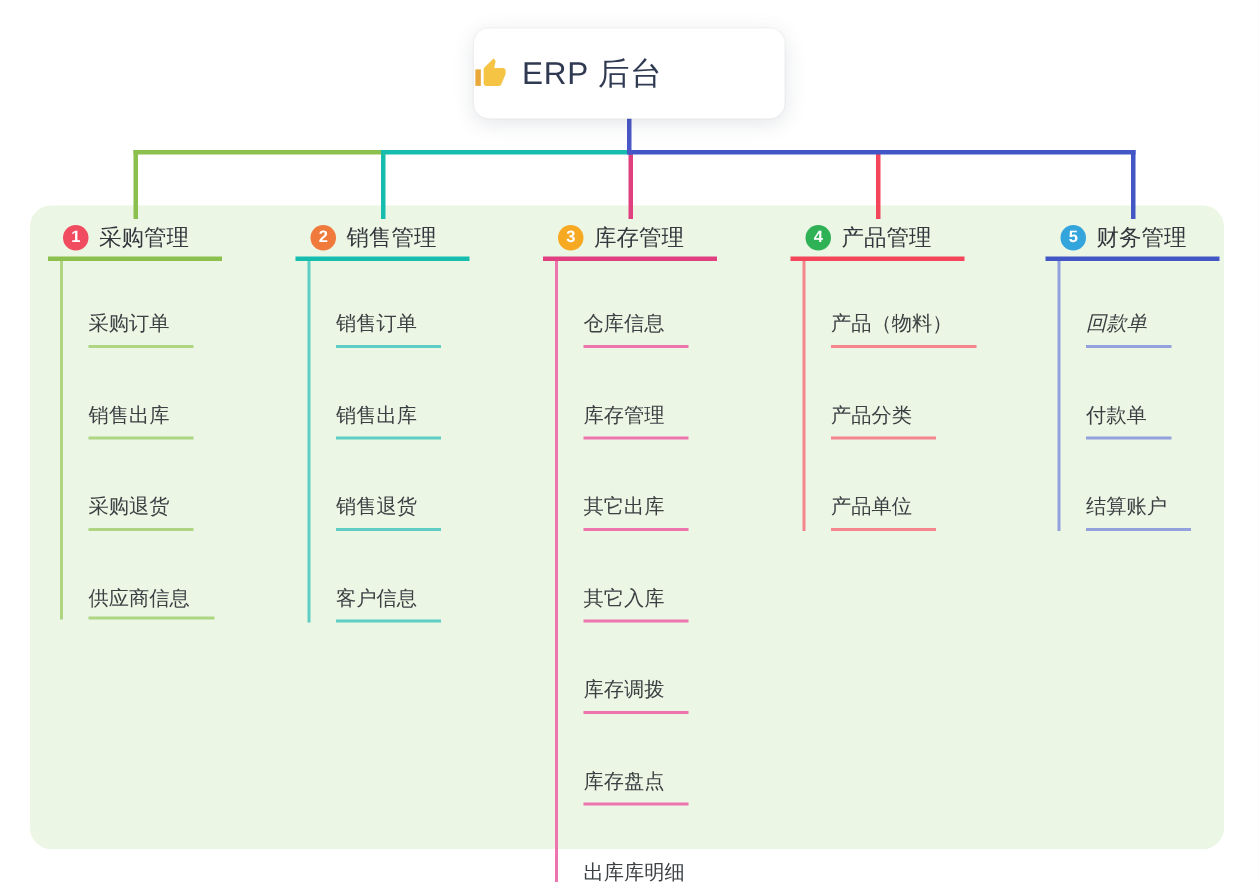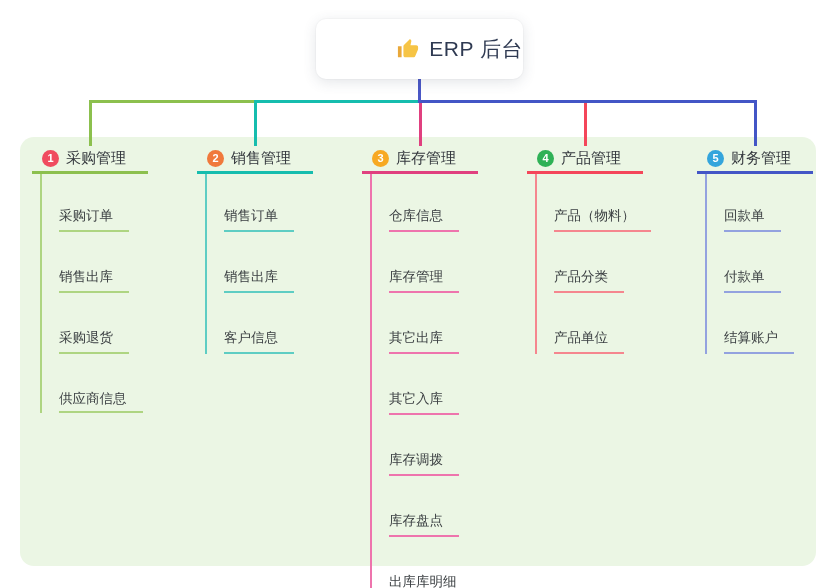--- a/index.html
+++ b/index.html
@@ -4,21 +4,21 @@
 <style>
   html,body { margin:0; padding:0; background:#ffffff; }
   body { font-family:"Liberation Sans","DejaVu Sans",sans-serif; }
   .canvas {
     position:relative; width:839px; height:588px; background:#ffffff; overflow:hidden;
   }
   .root-card {
     position:absolute; left:316px; top:19px; width:207px; height:60px;
     background:#ffffff; border-radius:10px;
     box-shadow:0 3px 14px rgba(60,70,90,.14), 0 0 0 1px rgba(0,0,0,.02);
-    display:flex; align-items:center; justify-content:flex-end; gap:10px;
+    display:flex; align-items:center; justify-content:flex-start; gap:10px;
     font-size:21px; color:#2f3a52; letter-spacing:.5px; cursor:default; z-index:5;
   }
   .root-card svg { display:block; }
   .panel {
     position:absolute; left:20px; top:137px; width:796px; height:429px;
     background:#ebf6e4; border-radius:14px;
   }
   .line { position:absolute; }
   .branch { position:absolute; width:116px; }
   .branch-title {
@@ -66,20 +66,21 @@
         </div>
       </div>
       <div class="branch" style="left: 177px; top: 9px;">
         <div class="branch-title" style="border-bottom: 3px solid rgb(22, 189, 174);">
           <span class="badge" style="background: rgb(240, 121, 60);">2</span>
           <span>销售管理</span>
         </div>
         <div class="children" style="border-left: 2px solid rgb(94, 205, 195);">
           <div class="child"><span style="border-bottom: 2px solid rgb(94, 205, 195); padding-bottom: 6px;">销售订单</span></div>
           <div class="child"><span style="border-bottom: 2px solid rgb(94, 205, 195); padding-bottom: 6px;">销售出库</span></div>
+          <div class="child"><span style="border-bottom: 2px solid rgb(94, 205, 195); padding-bottom: 6px;">销售退货</span></div>
           <div class="child"><span style="border-bottom: 2px solid rgb(94, 205, 195); padding-bottom: 6px;">客户信息</span></div>
         </div>
       </div>
       <div class="branch" style="left: 342px; top: 9px;">
         <div class="branch-title" style="border-bottom: 3px solid rgb(224, 64, 127);">
           <span class="badge" style="background: rgb(247, 169, 34);">3</span>
           <span>库存管理</span>
         </div>
         <div class="children" style="border-left: 2px solid rgb(238, 116, 173);">
           <div class="child"><span style="border-bottom: 2px solid rgb(238, 116, 173); padding-bottom: 6px;">仓库信息</span></div>
@@ -101,21 +102,21 @@
           <div class="child"><span style="border-bottom: 2px solid rgb(245, 134, 142); padding-bottom: 6px;">产品分类</span></div>
           <div class="child"><span style="border-bottom: 2px solid rgb(245, 134, 142); padding-bottom: 6px;">产品单位</span></div>
         </div>
       </div>
       <div class="branch" style="left: 677px; top: 9px;">
         <div class="branch-title" style="border-bottom: 3px solid rgb(67, 86, 198);">
           <span class="badge" style="background: rgb(52, 165, 220);">5</span>
           <span>财务管理</span>
         </div>
         <div class="children" style="border-left: 2px solid rgb(147, 162, 223);">
-          <div class="child"><span style="border-bottom: 2px solid rgb(147, 162, 223); padding-bottom: 6px;">回款单</span></div>
+          <div class="child"><span style="border-bottom: 2px solid rgb(147, 162, 223); padding-bottom: 6px; font-style: italic;">回款单</span></div>
           <div class="child"><span style="border-bottom: 2px solid rgb(147, 162, 223); padding-bottom: 6px;">付款单</span></div>
           <div class="child"><span style="border-bottom: 2px solid rgb(147, 162, 223); padding-bottom: 6px;">结算账户</span></div>
         </div>
       </div>
     </div>
 
   <div id="connectors">
       <div class="line" style="left: 89px; top: 100px; width: 3px; height: 46px; background: rgb(140, 192, 78);"></div>
       <div class="line" style="left: 254px; top: 100px; width: 3px; height: 46px; background: rgb(22, 189, 174);"></div>
       <div class="line" style="left: 419px; top: 100px; width: 3px; height: 46px; background: rgb(224, 64, 127);"></div>

